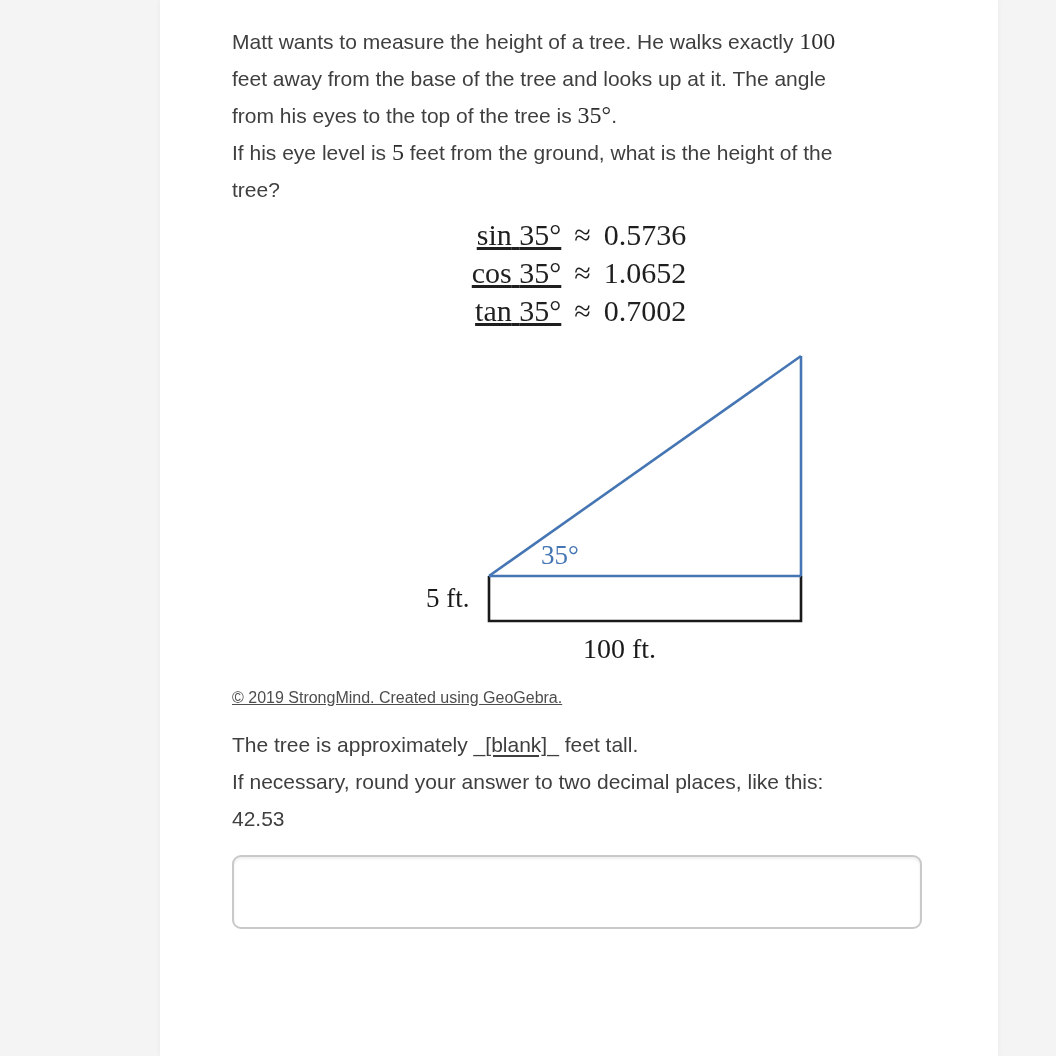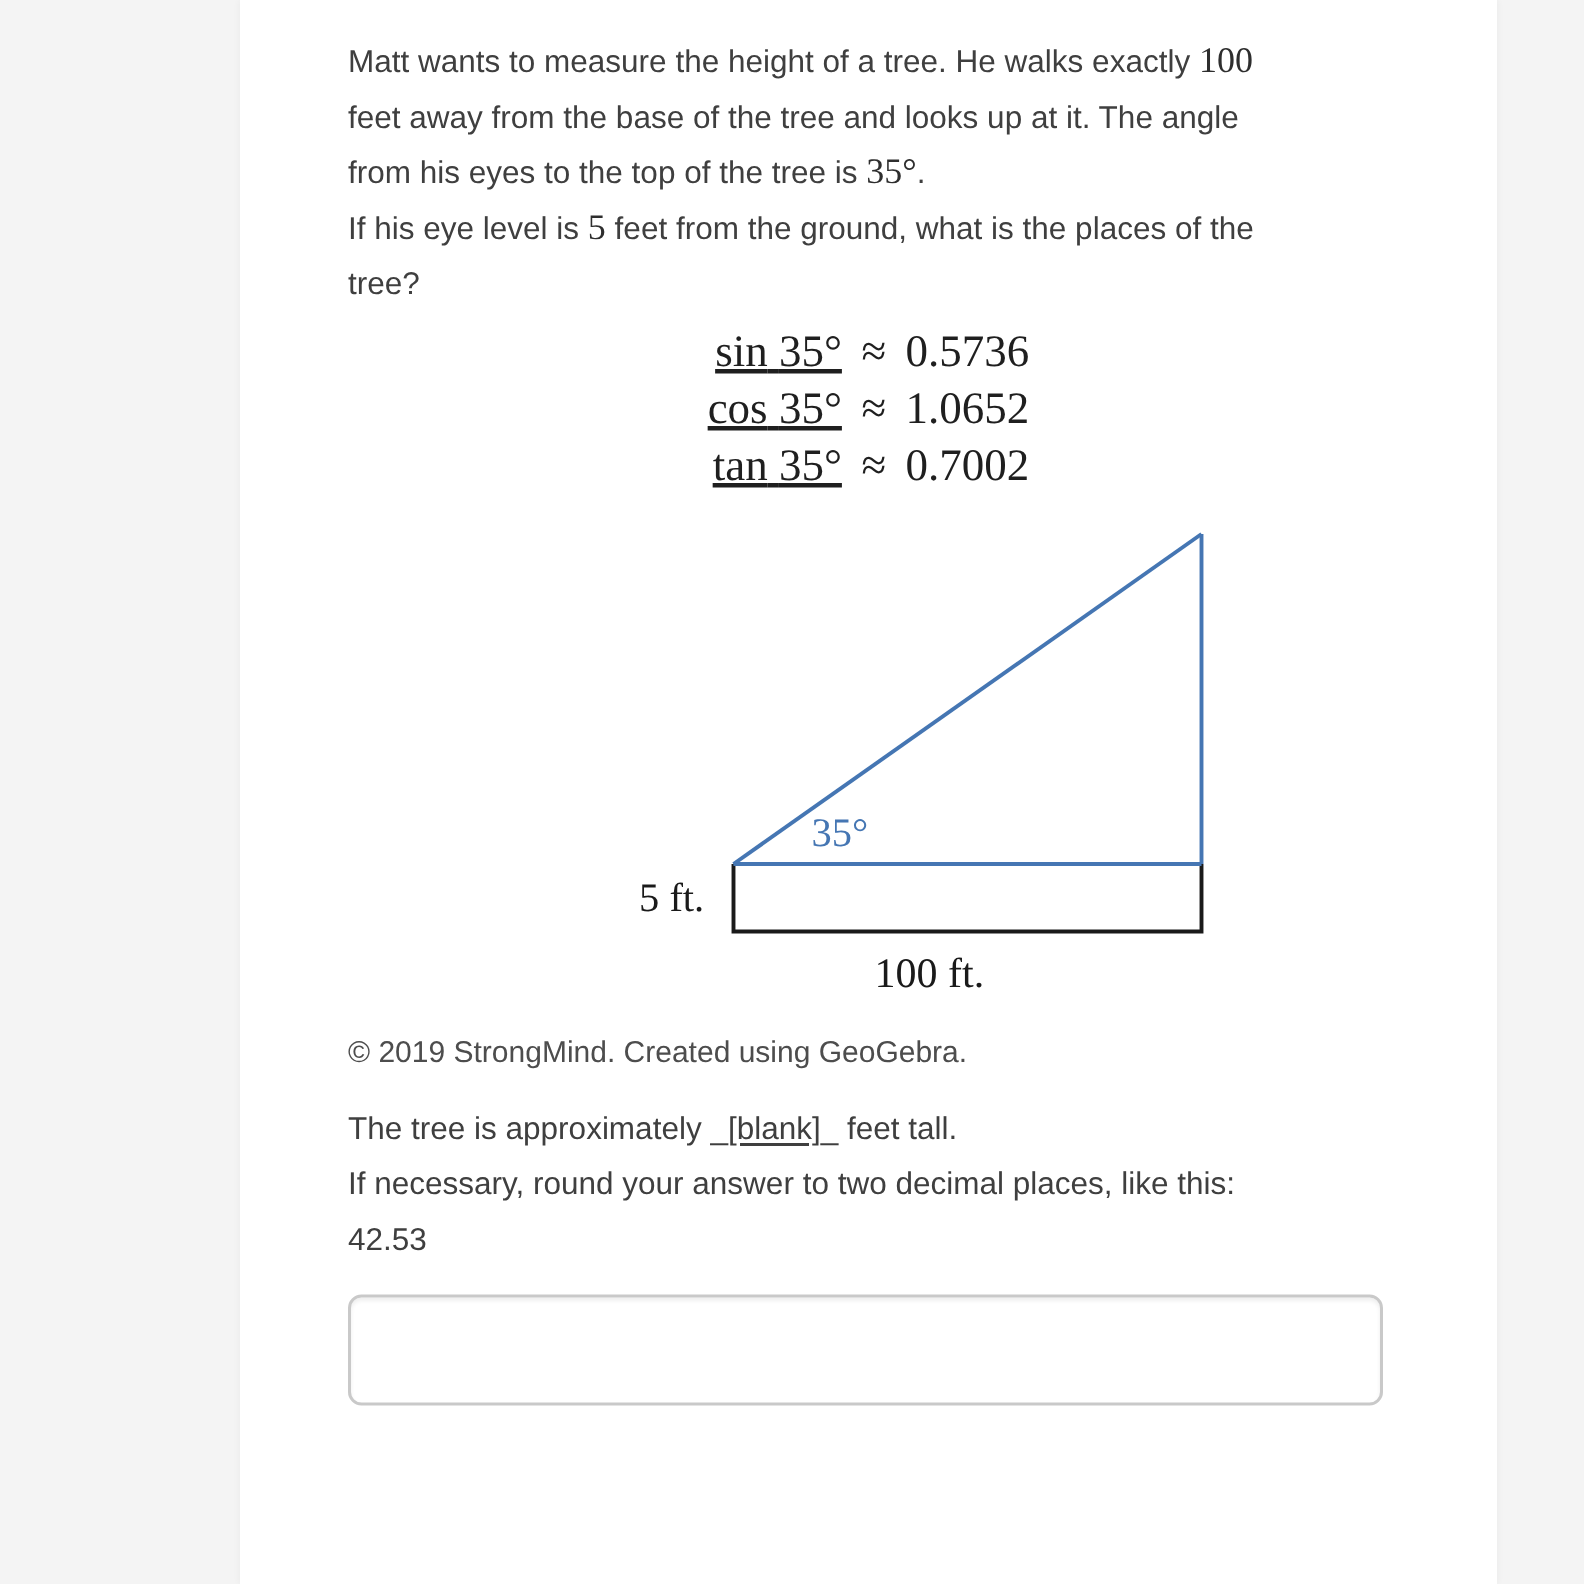--- a/index.html
+++ b/index.html
@@ -50,23 +50,24 @@
   }
   .trig .c1 { text-align: right; text-decoration: underline; }
   .trig .c2 { text-align: center; }
   .trig .c3 { text-align: left; }
 
   .diagram-wrap { margin-top: 18px; margin-left: 188px; width: 430px; height: 322px; }
   .diagram-wrap svg { display: block; }
   .svg-label { font-family: "Liberation Serif", "DejaVu Serif", serif; }
 
   .copyright {
-    font-size: 20px;
+    font-size: 16px;
     line-height: 24px;
     color: #4d4d4d;
+    text-decoration: underline;
   }
   .answer-sentence { margin-top: 50px; }
   .instr-enter { margin-top: 16px; }
   .instr-round { margin-top: 18px; }
 
   .answer-input {
     display: block;
     margin-top: 18px;
     width: 690px;
     height: 74px;
@@ -83,21 +84,21 @@
   }
 </style>
 </head>
 <body>
 
 <div class="sheet">
   <div class="content">
 
     <p class="body p1"><span>Matt wants to measure the height of a tree. He walks exactly </span><span class="mnum">100</span><br><span>feet away from the base of the tree and looks up at it. The angle</span><br><span>from his eyes to the top of the tree is </span><span class="mnum">35°</span><span>.</span></p>
 
-    <p class="body p2"><span>If his eye level is </span><span class="mnum">5</span><span> feet from the ground, what is the places of the</span><br><span>tree?</span></p>
+    <p class="body p2"><span>If his eye level is </span><span class="mnum">5</span><span> feet from the ground, what is the height of the</span><br><span>tree?</span></p>
 
     <div class="trig">
       <span class="c1"><span>sin</span>&nbsp;<span>35°</span></span>
       <span class="c2">≈</span>
       <span class="c3">0.5736</span>
 
       <span class="c1"><span>cos</span>&nbsp;<span>35°</span></span>
       <span class="c2">≈</span>
       <span class="c3">1.0652</span>
 

